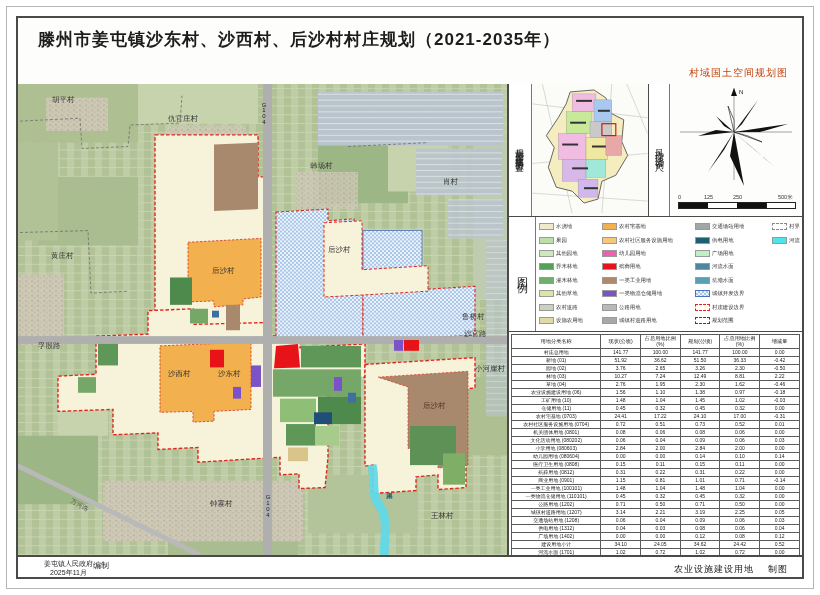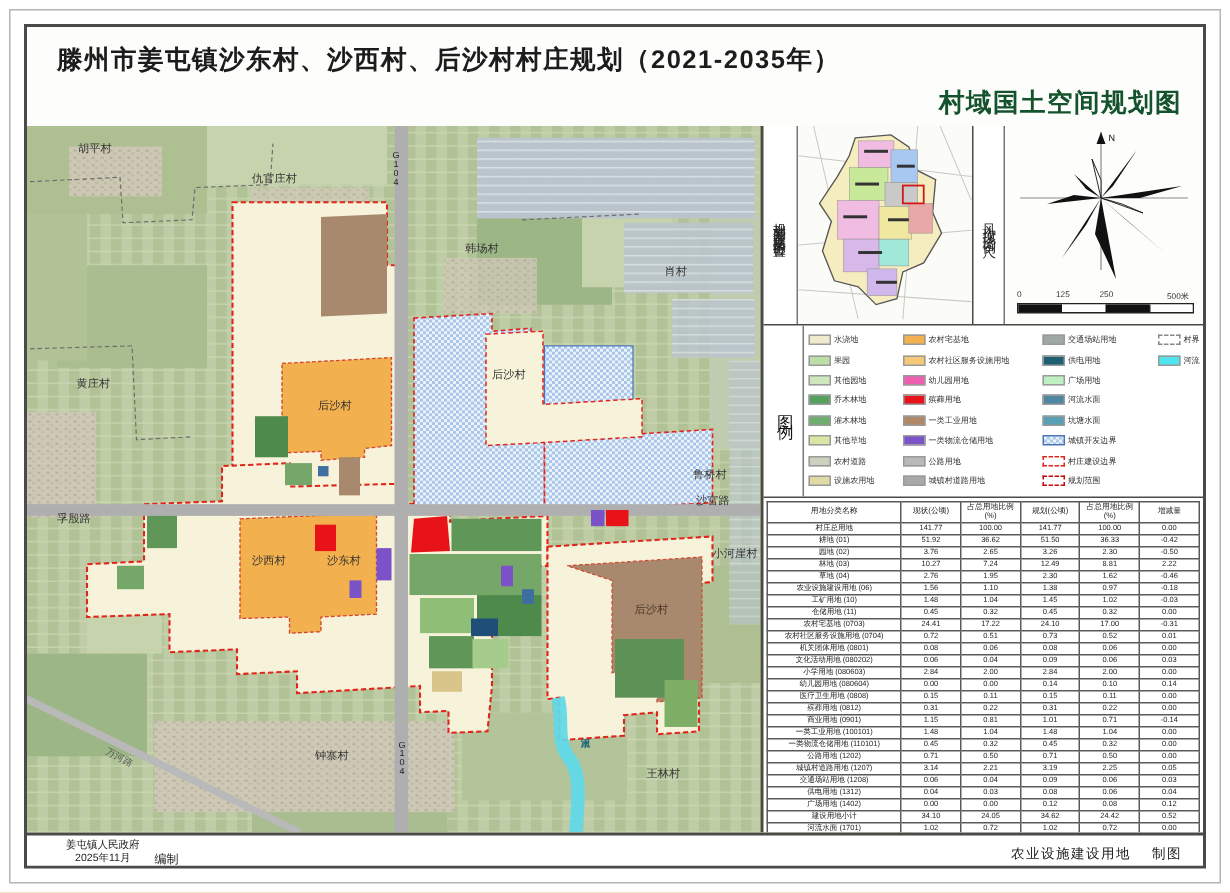--- a/index.html
+++ b/index.html
@@ -3,23 +3,23 @@
 <meta charset="utf-8">
 <style>
   html,body{margin:0;padding:0;background:#e9e9e6;}
   .page{position:relative;width:820px;height:595px;background:#fff;margin:0 auto;
         font-family:"Liberation Sans","DejaVu Sans",sans-serif;overflow:hidden;}
   .frame-outer{position:absolute;left:6px;top:6px;right:6px;bottom:6px;border:1px solid #b5b5b2;}
   .frame{position:absolute;left:16px;top:16px;right:16px;bottom:16px;border:2px solid #4a4a48;}
   
   .titlebar{position:absolute;left:0;right:0;top:0;height:66px;border-bottom:2px solid #4a4a48;background:#fdfdfb;}
   .main-title{position:absolute;left:20px;top:10px;font-size:17px;font-weight:bold;color:#1c1c1c;letter-spacing:1px;}
-  .sub-title{position:absolute;right:14px;bottom:4px;font-size:17px;font-weight:bold;color:#14532d;letter-spacing:1px;}
+  .sub-title{position:absolute;right:14px;bottom:4px;font-size:10px;font-weight:normal;color:#c2410c;letter-spacing:1px;}
   
-  .map-panel{position:absolute;left:0;top:66px;width:590px;height:471px;overflow:hidden;background:#eab308;}
+  .map-panel{position:absolute;left:0;top:66px;width:590px;height:471px;overflow:hidden;background:#b91c1c;}
   .map-panel svg{display:block;width:489px;height:471px;}
   .sidebar{position:absolute;left:489px;right:0;top:66px;height:471px;border-left:2px solid #4a4a48;
            display:flex;flex-direction:column;background:#fff;}
   .footer{position:absolute;left:0;right:0;top:537px;bottom:0;border-top:2px solid #4a4a48;background:#fff;}
   
   .sec1{height:132px;border-bottom:1.5px solid #4a4a48;display:flex;}
   .vlabel{writing-mode:vertical-rl;text-orientation:upright;text-align:center;color:#222;
           display:flex;align-items:center;justify-content:center;}
   .loc-label{width:22px;border-right:1px solid #777;font-size:8.5px;letter-spacing:1.5px;}
   .inset{width:116px;border-right:1.5px solid #4a4a48;background:#fbfbf8;}
@@ -47,21 +47,21 @@
   .lbl{font-size:5.4px;color:#333;white-space:nowrap;overflow:hidden;}
   
   .sec3{flex:1;padding:2px 2px;overflow:hidden;}
   table.land{width:100%;border-collapse:collapse;table-layout:fixed;}
   table.land th,table.land td{border:0.5px solid #5a5a5a;font-size:5px;line-height:1.15;
       padding:0 1px;text-align:center;color:#222;height:7px;overflow:hidden;white-space:nowrap;font-weight:normal;}
   table.land th{font-size:5.2px;height:13px;white-space:normal;}
   table.land col.cname{width:31%;}
   td.tname{text-align:center;}
   
-  .f-left{position:absolute;left:26px;top:3px;display:flex;align-items:flex-end;gap:10px;}
+  .f-left{position:absolute;left:26px;top:3px;display:flex;align-items:flex-start;}
   .f-org{font-size:7px;color:#222;text-align:center;line-height:1.25;}
   .f-role{font-size:8px;color:#222;}
   .f-right{position:absolute;right:14px;top:6px;display:flex;align-items:center;gap:14px;}
   .f-rorg{font-size:9px;color:#222;letter-spacing:1px;}
   
   .scalebar{position:absolute;left:8px;bottom:6px;width:118px;height:16px;}
   .sb-ticks{position:relative;height:7px;font-size:5.5px;color:#333;}
   .sb-ticks span{position:absolute;top:0;}
   .sb-bar{position:relative;height:4.5px;border:0.5px solid #222;display:flex;margin-top:1px;}
   .sb-seg{height:100%;}

